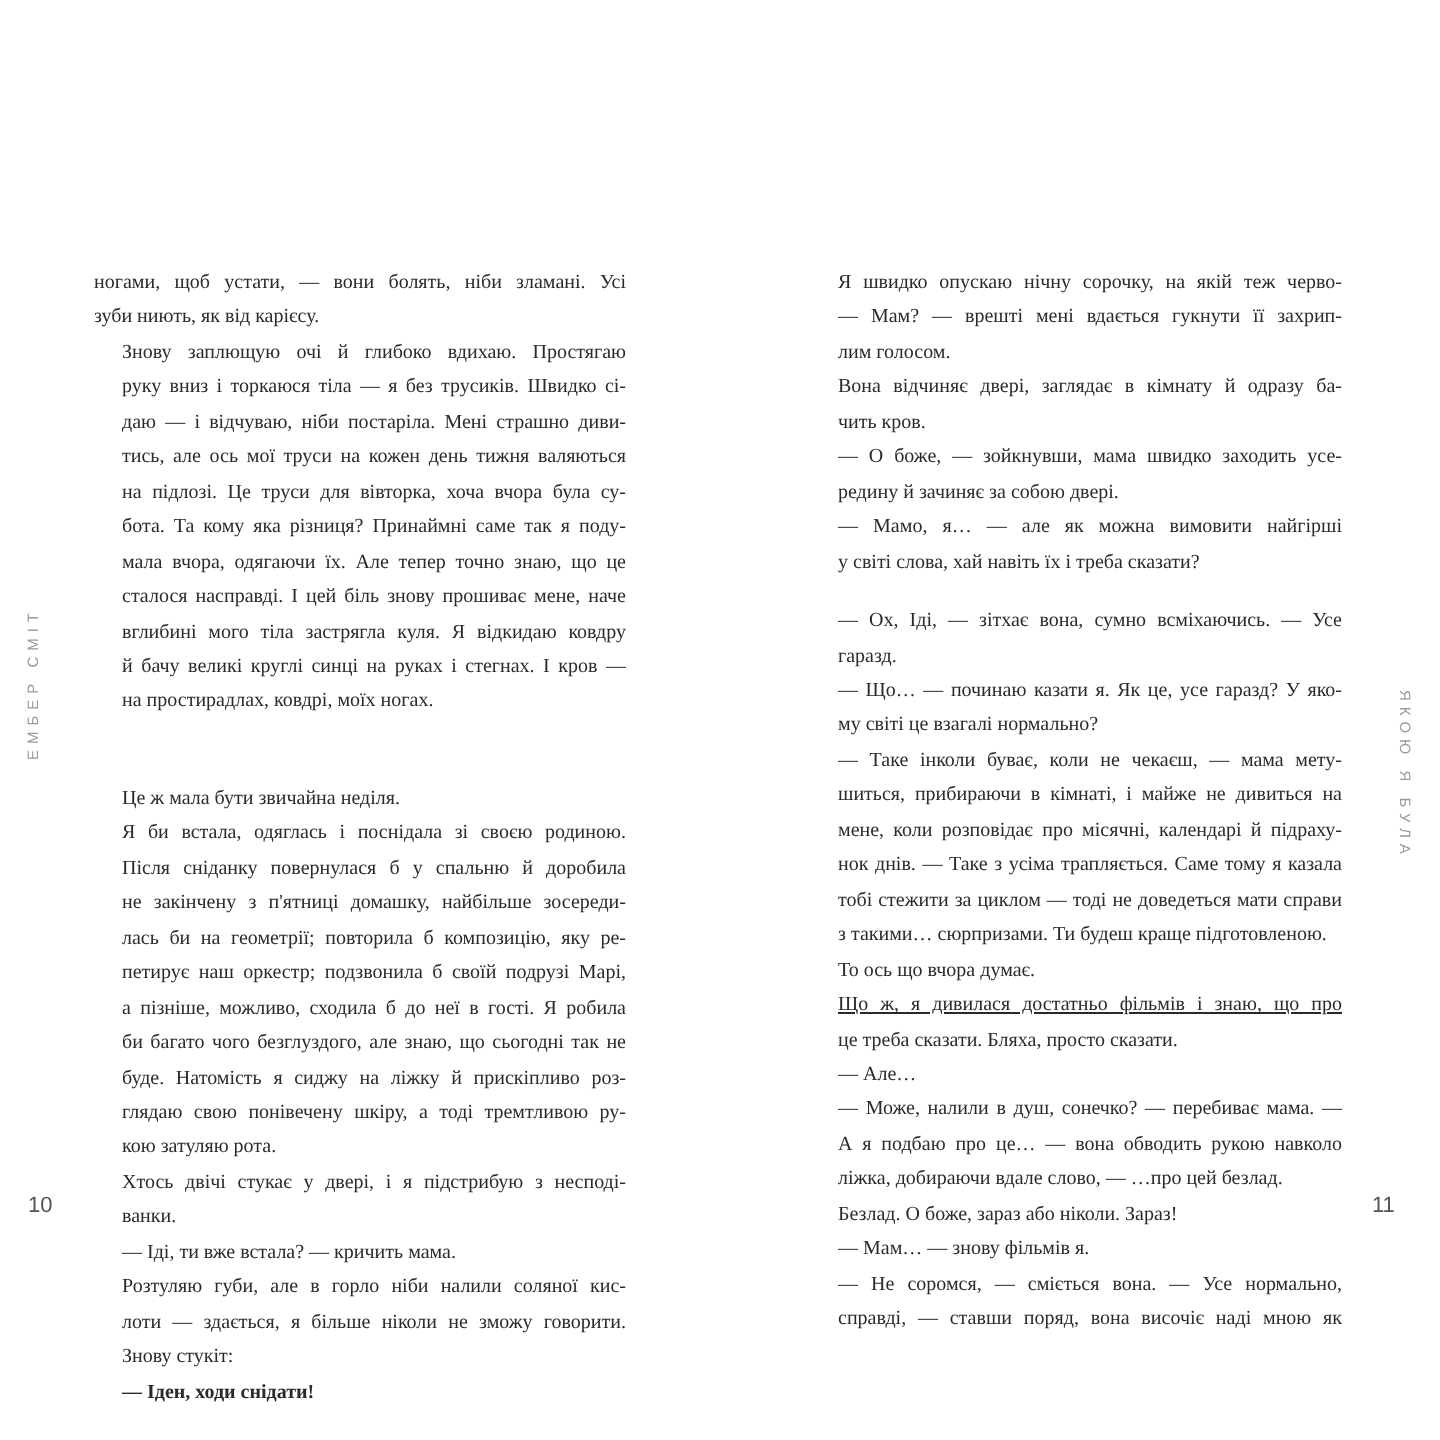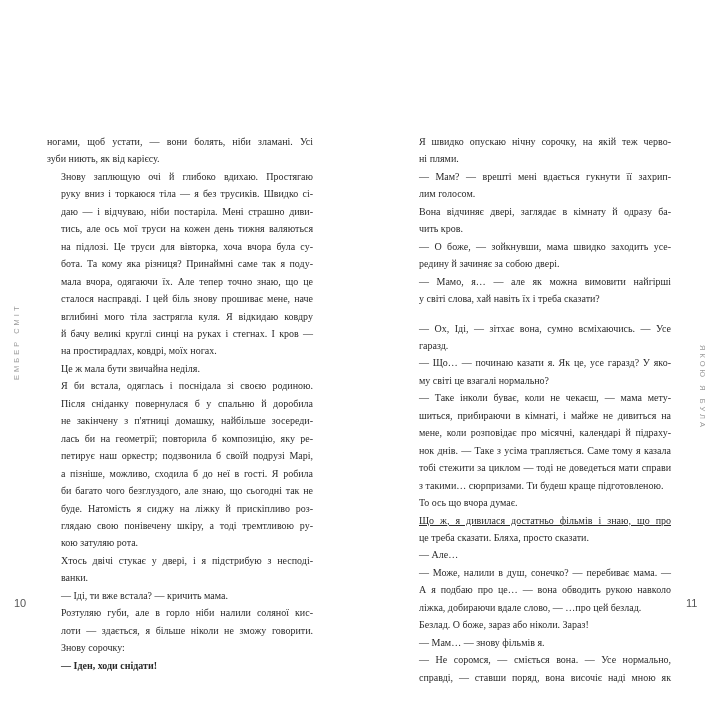--- a/index.html
+++ b/index.html
@@ -55,21 +55,21 @@
         <span class="line">тись, але ось мої труси на кожен день тижня валяються</span>
         <span class="line">на підлозі. Це труси для вівторка, хоча вчора була су-</span>
         <span class="line">бота. Та кому яка різниця? Принаймні саме так я поду-</span>
         <span class="line">мала вчора, одягаючи їх. Але тепер точно знаю, що це</span>
         <span class="line">сталося насправді. І цей біль знову прошиває мене, наче</span>
         <span class="line">вглибині мого тіла застрягла куля. Я відкидаю ковдру</span>
         <span class="line">й бачу великі круглі синці на руках і стегнах. І кров —</span>
         <span class="line last">на простирадлах, ковдрі, моїх ногах.</span>
       </div>
       <div class="para">
-        <span class="line last" style="text-indent: 14px;">Це ж мала бути звичайна неділя.</span>
+        <span class="line last" style="text-indent: 14px; margin-top: 31px;">Це ж мала бути звичайна неділя.</span>
       </div>
       <div class="para">
         <span class="line" style="text-indent: 14px;">Я би встала, одяглась і поснідала зі своєю родиною.</span>
         <span class="line">Після сніданку повернулася б у спальню й доробила</span>
         <span class="line">не закінчену з п'ятниці домашку, найбільше зосереди-</span>
         <span class="line">лась би на геометрії; повторила б композицію, яку ре-</span>
         <span class="line">петирує наш оркестр; подзвонила б своїй подрузі Марі,</span>
         <span class="line">а пізніше, можливо, сходила б до неї в гості. Я робила</span>
         <span class="line">би багато чого безглуздого, але знаю, що сьогодні так не</span>
         <span class="line">буде. Натомість я сиджу на ліжку й прискіпливо роз-</span>
@@ -79,35 +79,34 @@
       <div class="para">
         <span class="line" style="text-indent: 14px;">Хтось двічі стукає у двері, і я підстрибую з несподі-</span>
         <span class="line last">ванки.</span>
       </div>
       <div class="para">
         <span class="line last" style="text-indent: 14px;">— Іді, ти вже встала? — кричить мама.</span>
       </div>
       <div class="para">
         <span class="line" style="text-indent: 14px;">Розтуляю губи, але в горло ніби налили соляної кис-</span>
         <span class="line">лоти — здається, я більше ніколи не зможу говорити.</span>
-        <span class="line last">Знову сорочку:</span>
+        <span class="line last">Знову стукіт:</span>
       </div>
       <div class="para">
         <span class="line last" style="text-indent: 14px; font-weight: bold;">— Іден, ходи снідати!</span>
       </div>
     </div>
   <div class="pnum">10</div>
 </div>
 
 <div class="page right">
   <div class="runhead">ЯКОЮ Я БУЛА</div>
   <div class="column" id="col-right">
       <div class="para">
         <span class="line" style="text-indent: 14px;">Я швидко опускаю нічну сорочку, на якій теж черво-</span>
-        <span class="line last">ні плями.</span>
       </div>
       <div class="para">
         <span class="line" style="text-indent: 14px;">— Мам? — врешті мені вдається гукнути її захрип-</span>
         <span class="line last">лим голосом.</span>
       </div>
       <div class="para">
         <span class="line" style="text-indent: 14px;">Вона відчиняє двері, заглядає в кімнату й одразу ба-</span>
         <span class="line last">чить кров.</span>
       </div>
       <div class="para">

